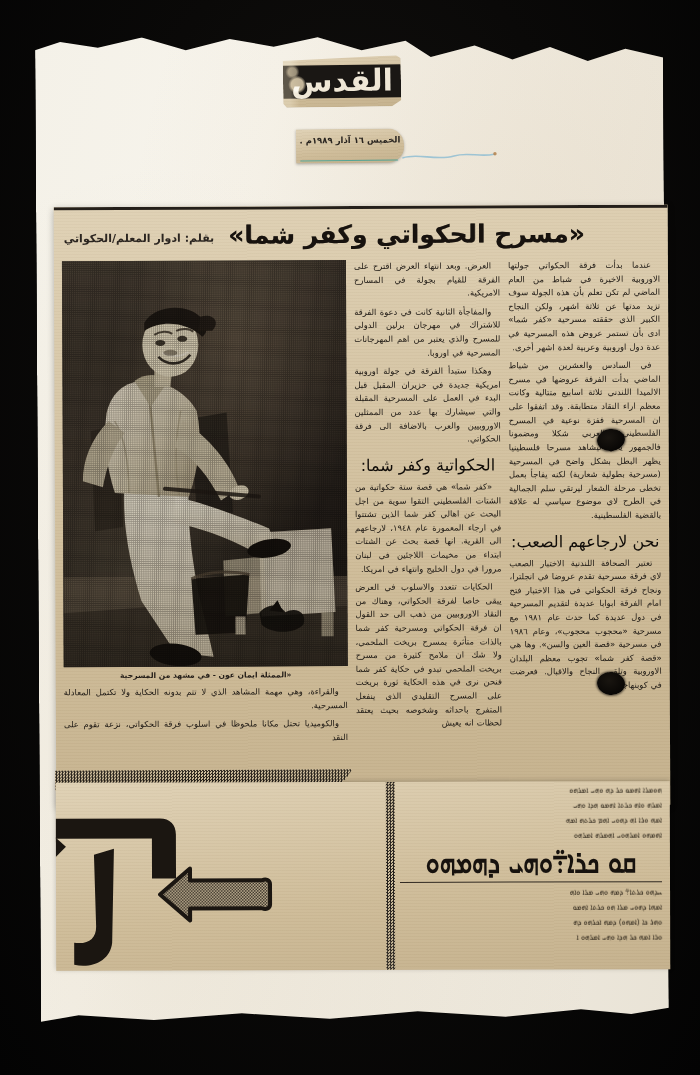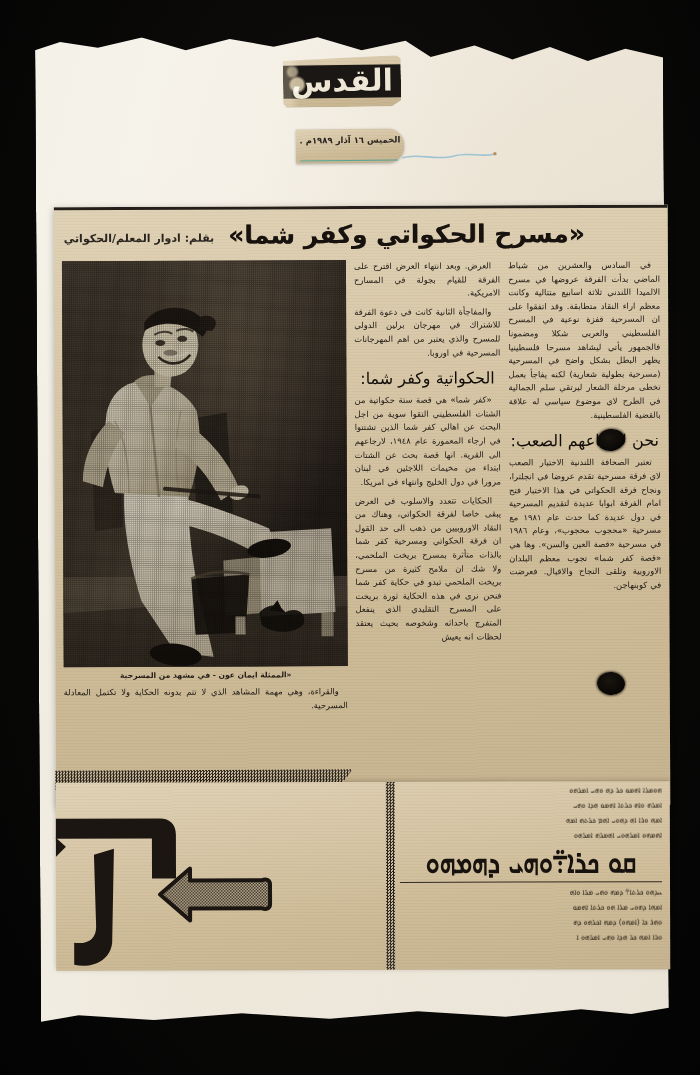--- a/index.html
+++ b/index.html
@@ -262,28 +262,30 @@
   <div class="rule-top"></div>
 
   <div class="headline-row">
     <div class="headline">«مسرح الحكواتي وكفر شما»</div>
     <div class="byline">بقلم: ادوار المعلم/الحكواتي</div>
   </div>
 
   <div id="cols">
 
     <div class="col col-right">
+      <p class="art-p">عندما بدأت فرقة الحكواتي جولتها الاوروبية الاخيرة في شباط من العام الماضي لم تكن تعلم بأن هذه الجولة سوف تزيد مدتها عن ثلاثة اشهر، ولكن النجاح الكبير الذي حققته مسرحية «كفر شما» ادى بأن تستمر عروض هذه المسرحية في عدة دول اوروبية وعربية لعدة اشهر أخرى.</p>
       <p class="art-p">في السادس والعشرين من شباط الماضي بدأت الفرقة عروضها في مسرح الالميدا اللندني ثلاثة اسابيع متتالية وكانت معظم اراء النقاد متطابقة. وقد اتفقوا على ان المسرحية قفزة نوعية في المسرح الفلسطيني والعربي شكلا ومضمونا فالجمهور يأتي ليشاهد مسرحا فلسطينيا يظهر البطل بشكل واضح في المسرحية (مسرحية بطولية شعارية) لكنه يفاجأ بعمل تخطى مرحلة الشعار ليرتقي سلم الجمالية في الطرح لاي موضوع سياسي له علاقة بالقضية الفلسطينية.</p>
       <div class="subhead">نحن لارجاعهم الصعب:</div>
       <p class="art-p">تعتبر الصحافة اللندنية الاختبار الصعب لاي فرقة مسرحية تقدم عروضا في انجلترا، ونجاح فرقة الحكواتي في هذا الاختبار فتح امام الفرقة ابوابا عديدة لتقديم المسرحية في دول عديدة كما حدث عام ١٩٨١ مع مسرحية «محجوب محجوب»، وعام ١٩٨٦ في مسرحية «قصة العين والسن». وها هي «قصة كفر شما» تجوب معظم البلدان الاوروبية وتلقى النجاح والاقبال. فعرضت في كوبنهاجن.</p>
     </div>
 
     <div class="col col-mid">
       <p class="art-p">العرض. وبعد انتهاء العرض اقترح على الفرقة للقيام بجولة في المسارح الامريكية.</p>
       <p class="art-p">والمفاجأة الثانية كانت في دعوة الفرقة للاشتراك في مهرجان برلين الدولي للمسرح والذي يعتبر من اهم المهرجانات المسرحية في اوروبا.</p>
+      <p class="art-p">وهكذا ستبدأ الفرقة في جولة اوروبية امريكية جديدة في حزيران المقبل قبل البدء في العمل على المسرحية المقبلة والتي سيشارك بها عدد من الممثلين الاوروبيين والعرب بالاضافة الى فرقة الحكواتي.</p>
       <div class="subhead">الحكواتية وكفر شما:</div>
       <p class="art-p">«كفر شما» هي قصة ستة حكواتية من الشتات الفلسطيني التقوا سوية من اجل البحث عن اهالي كفر شما الذين تشتتوا في ارجاء المعمورة عام ١٩٤٨، لارجاعهم الى القرية. انها قصة بحث عن الشتات ابتداء من مخيمات اللاجئين في لبنان مرورا في دول الخليج وانتهاء في امريكا.</p>
       <p class="art-p">الحكايات تتعدد والاسلوب في العرض يبقى خاصا لفرقة الحكواتي، وهناك من النقاد الاوروبيين من ذهب الى حد القول ان فرقة الحكواتي ومسرحية كفر شما بالذات متأثرة بمسرح بريخت الملحمي، ولا شك ان ملامح كثيرة من مسرح بريخت الملحمي تبدو في حكاية كفر شما فنحن نرى في هذه الحكاية ثورة بريخت على المسرح التقليدي الذي ينفعل المتفرج باحداثه وشخوصه بحيث يعتقد لحظات انه يعيش</p>
     </div>
 
     <div class="col col-left">
       <div id="photo">
         <div class="scene"></div>
         <svg viewBox="0 0 284 406" preserveAspectRatio="none">
           <defs>
@@ -361,20 +363,21 @@
         </svg>
         <div class="tone"></div>
         <div class="halftone"></div>
       </div>
 
       <div class="caption">«الممثلة ايمان عون - في مشهد من المسرحية</div>
 
       <div class="twocol-sub">
         <div class="sc">
           <p class="art-p">والقراءة، وهي مهمة المشاهد الذي لا تتم بدونه الحكاية ولا تكتمل المعادلة المسرحية.</p>
+          <p class="art-p">والكوميديا تحتل مكانا ملحوظا في اسلوب فرقة الحكواتي، نزعة تقوم على النقد</p>
         </div>
       </div>
     </div>
 
   </div>
 </div>
 
 <div class="blot" id="blot1"></div>
 <div class="blot" id="blot2"></div>
 

